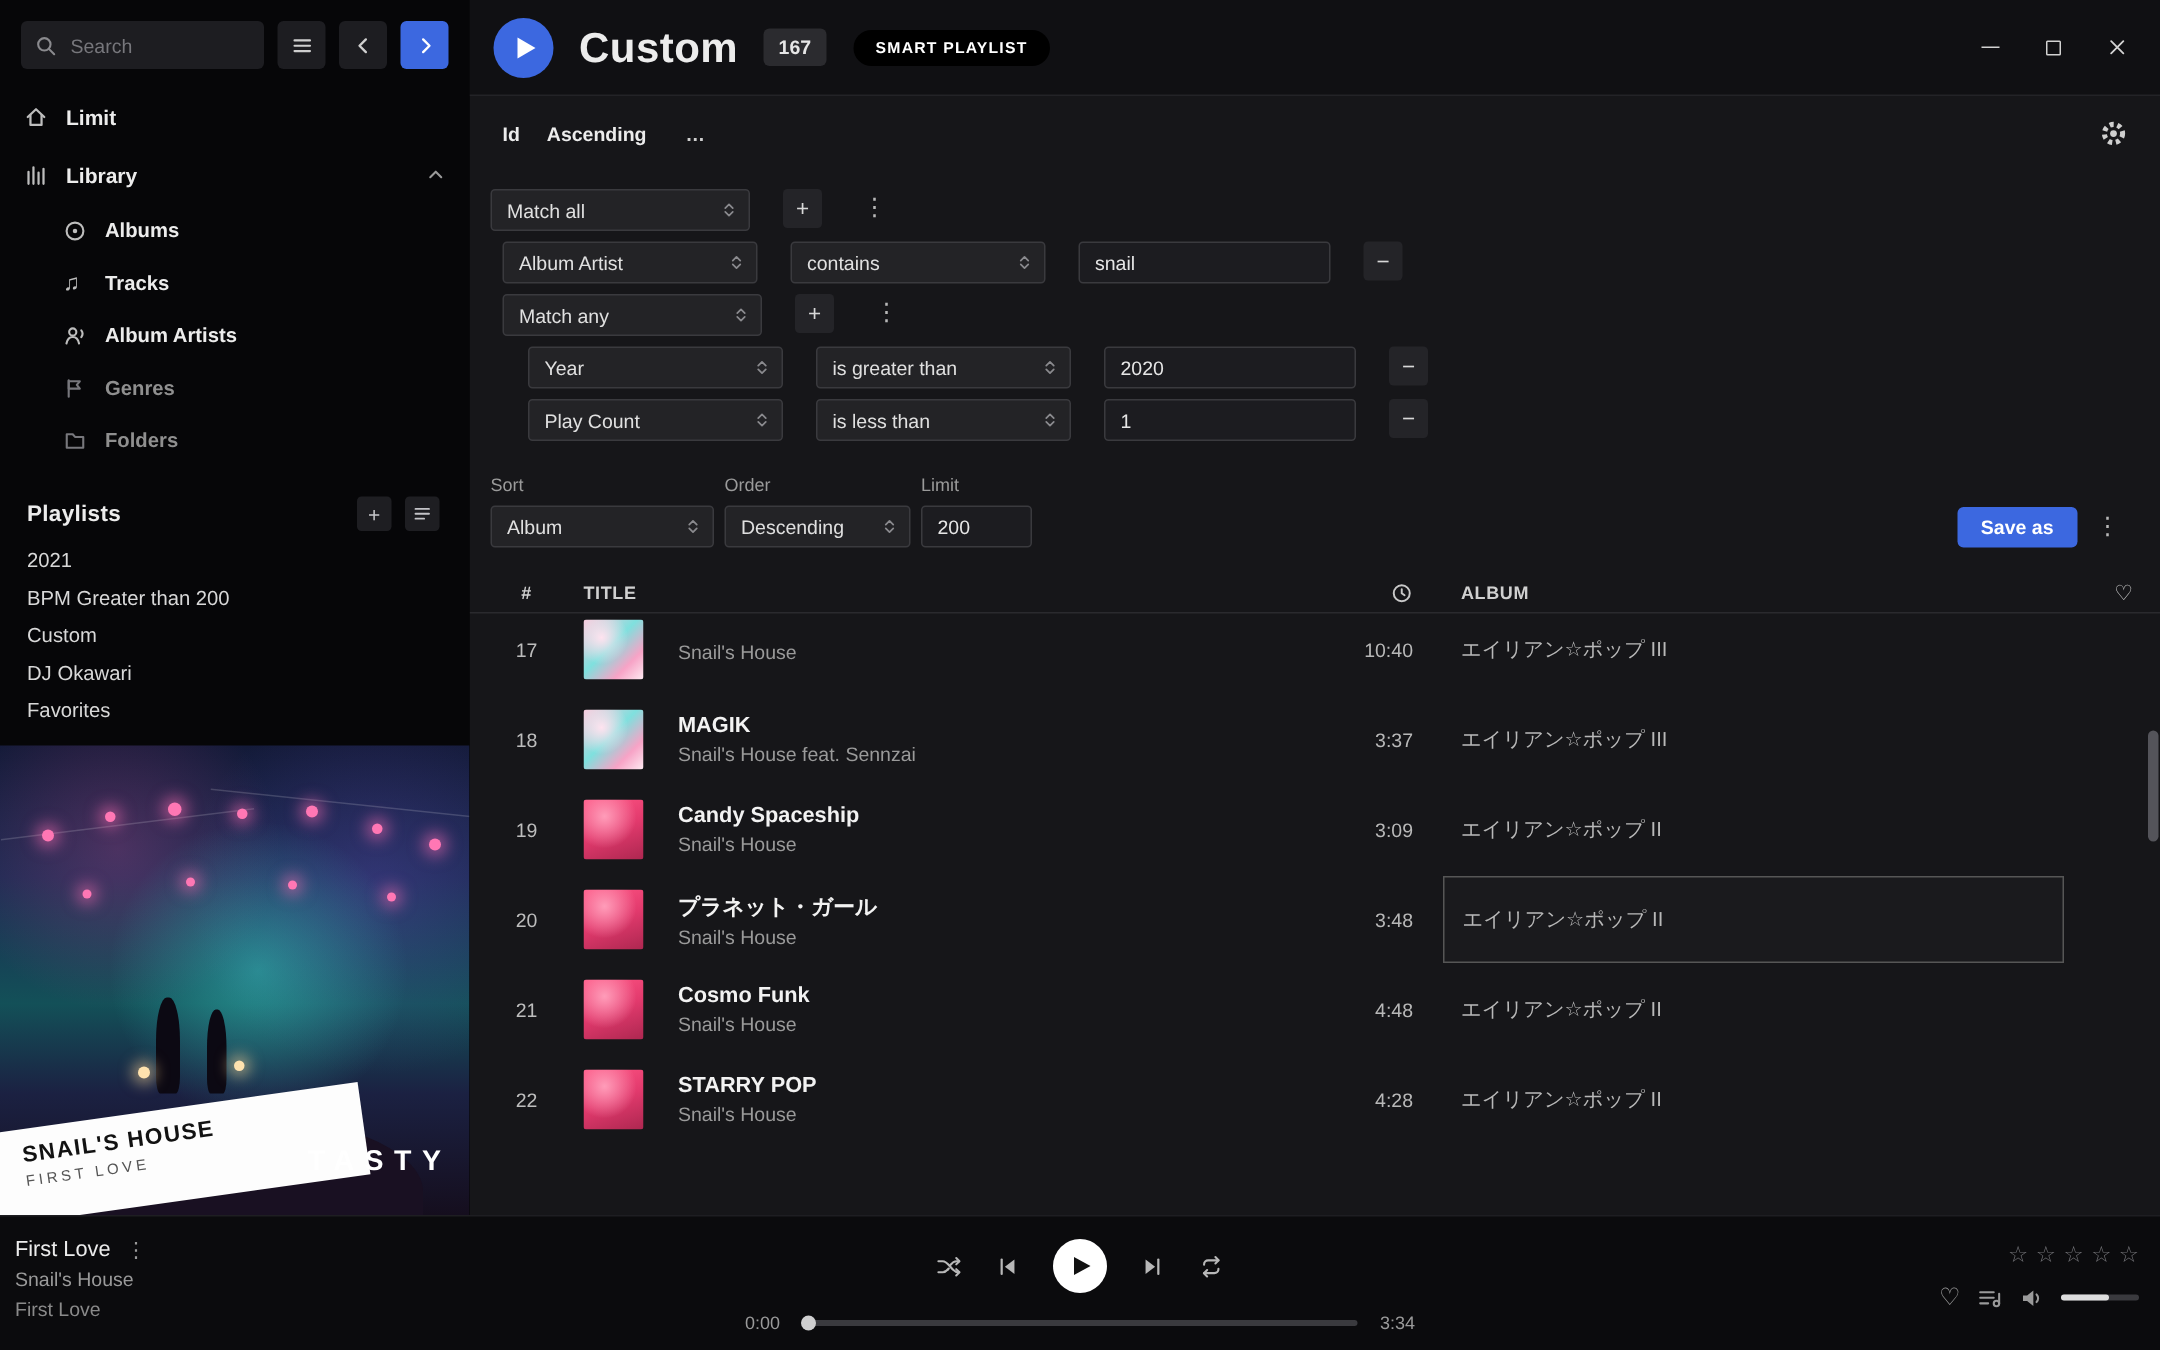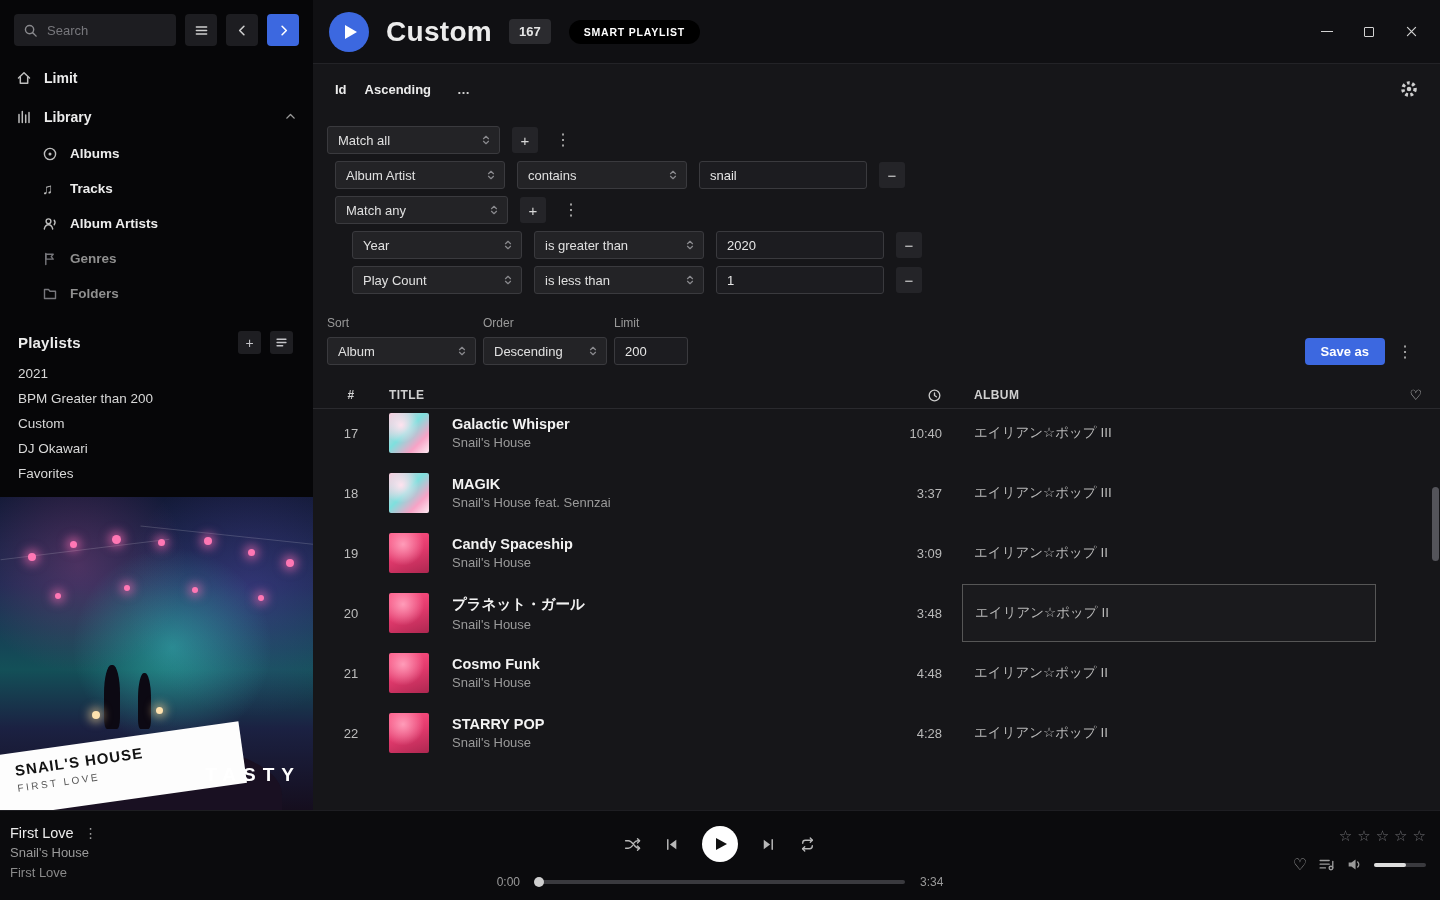--- a/index.html
+++ b/index.html
@@ -80,21 +80,21 @@
 
   .toolbar{height:50px;flex:none;display:flex;align-items:center;padding:0 22px;font-size:13px;font-weight:700;}
   .toolbar .dir{margin-left:18px;}
   .toolbar .more{margin-left:26px;color:#cfcfcf;font-weight:800;letter-spacing:1px;cursor:pointer;}
   .toolbar .gear{margin-left:auto;color:#cfcfcf;display:flex;cursor:pointer;}
 
   .query-editor{padding:0 14px;flex:none;}
   .qe-head{display:flex;align-items:center;gap:12px;margin-top:9px;}
   .collapse-btn{width:28px;height:28px;background:#1f1f23;border:none;border-radius:4px;color:#c8c8c8;display:flex;align-items:center;justify-content:center;cursor:pointer;padding:0;}
   .qe-title{font-size:14px;font-weight:600;color:#f2f2f2;}
-  .qe-row{display:flex;align-items:center;gap:12px;margin-top:7px;}
+  .qe-row{display:flex;gap:22px;margin-top:7px;}
   .qe-row.mt12{margin-top:12px;}
   .indent1{margin-left:8px;}
   .indent2{margin-left:25px;}
   .select{height:28px;background:var(--panel);border:1px solid var(--panel-border);border-radius:3px;display:flex;align-items:center;gap:8px;padding:0 8px 0 10px;font-size:13px;color:#e0e0e0;cursor:pointer;}
   .select .sel-label{flex:1;white-space:nowrap;overflow:hidden;}
   .select svg{color:#8a8a8e;flex:none;}
   .w173{width:173px;}.w170{width:170px;}.w149{width:149px;}.w124{width:124px;}
   .qinput{height:28px;background:#1c1c20;border:1px solid var(--panel-border);border-radius:3px;color:#e6e6e6;font-size:13px;padding:0 10px;font-family:inherit;outline:none;}
   .w168{width:168px;}.w74{width:74px;}
   .sq26{width:26px;height:26px;flex:none;background:#242428;border:none;border-radius:3px;color:#d8d8d8;font-size:15px;line-height:1;display:flex;align-items:center;justify-content:center;cursor:pointer;padding:0;}
@@ -459,21 +459,20 @@
           <span class="spacer"></span>
           <span class="h-heart">♡</span>
         </div>
 
         <div class="tl-rows">
 
           <div class="row tl-grid">
             <span class="num">17</span>
             <span class="thumb art-a"></span>
             <span class="tcell">
-              <span class="ttitle">Galactic Whisper</span>
               <span class="tartist">Snail's House</span>
             </span>
             <span class="dur">10:40</span>
             <span class="spacer"></span>
             <span class="album">エイリアン☆ポップ III</span>
             <span class="spacer"></span>
             <span class="spacer"></span>
           </div>
 
           <div class="row tl-grid">

